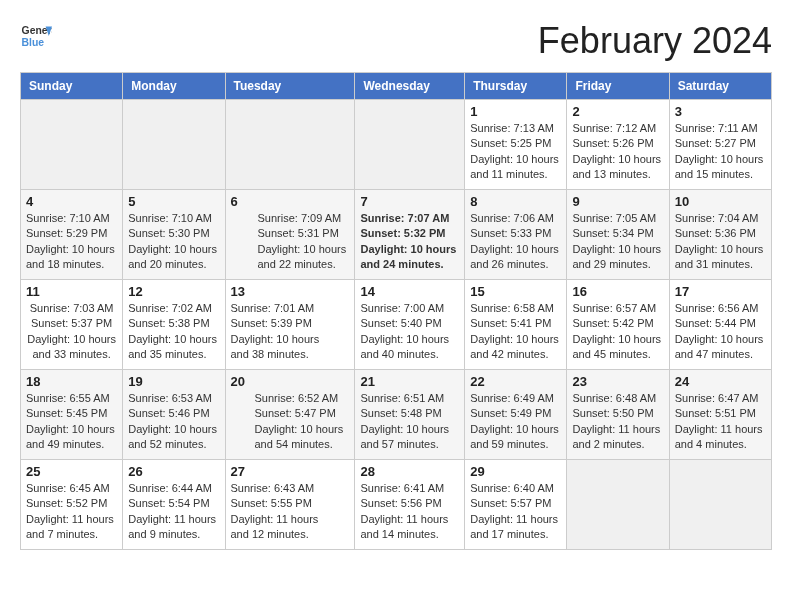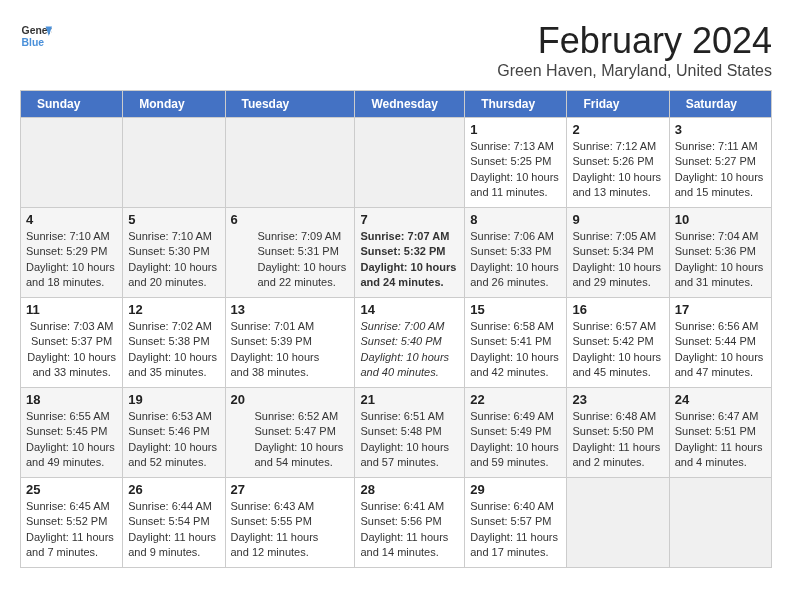--- a/index.html
+++ b/index.html
@@ -38,21 +38,21 @@
       color: #444;
     }
     table {
       width: 100%;
       border-collapse: collapse;
       font-size: 11px;
     }
     thead tr th {
       background: #4472c4;
       color: #fff;
-      padding: 6px 16px;
+      padding: 6px 8px;
       text-align: left;
       font-size: 12px;
       font-weight: bold;
       border: 1px solid #ccc;
     }
     tbody tr td {
       border: 1px solid #ccc;
       padding: 4px 5px;
       vertical-align: top;
       min-height: 80px;
@@ -85,21 +85,20 @@
 <div class="header">
   <div class="logo">
     <svg class="logo-icon" viewBox="0 0 40 40" xmlns="http://www.w3.org/2000/svg">
       <text x="2" y="18" font-size="13" font-weight="bold" fill="#333" font-family="Arial">General</text>
       <text x="2" y="32" font-size="13" font-weight="bold" fill="#4a90d9" font-family="Arial">Blue</text>
       <polygon points="32,8 40,8 36,20" fill="#4a90d9"></polygon>
     </svg>
   </div>
   <div class="title-area">
     <div class="main-title">February 2024</div>
-    <div class="subtitle">Green Haven, Maryland, United States</div>
   </div>
 </div>
 
 <table>
   <thead>
     <tr id="header-row">
     <th>Sunday</th>
         <th>Monday</th>
         <th>Tuesday</th>
         <th>Wednesday</th>
@@ -204,21 +203,21 @@
         </td>
         <td>
           <div class="day-num">13</div>
           <div class="day-info" style="white-space: pre-line;">Sunrise: 7:01 AM
 Sunset: 5:39 PM
 Daylight: 10 hours
 and 38 minutes.</div>
         </td>
         <td>
           <div class="day-num">14</div>
-          <div class="day-info" style="white-space: pre-line; font-style: italic;">Sunrise: 7:00 AM
+          <div class="day-info" style="white-space: pre-line;">Sunrise: 7:00 AM
 Sunset: 5:40 PM
 Daylight: 10 hours
 and 40 minutes.</div>
         </td>
         <td>
           <div class="day-num">15</div>
           <div class="day-info" style="white-space: pre-line;">Sunrise: 6:58 AM
 Sunset: 5:41 PM
 Daylight: 10 hours
 and 42 minutes.</div>

